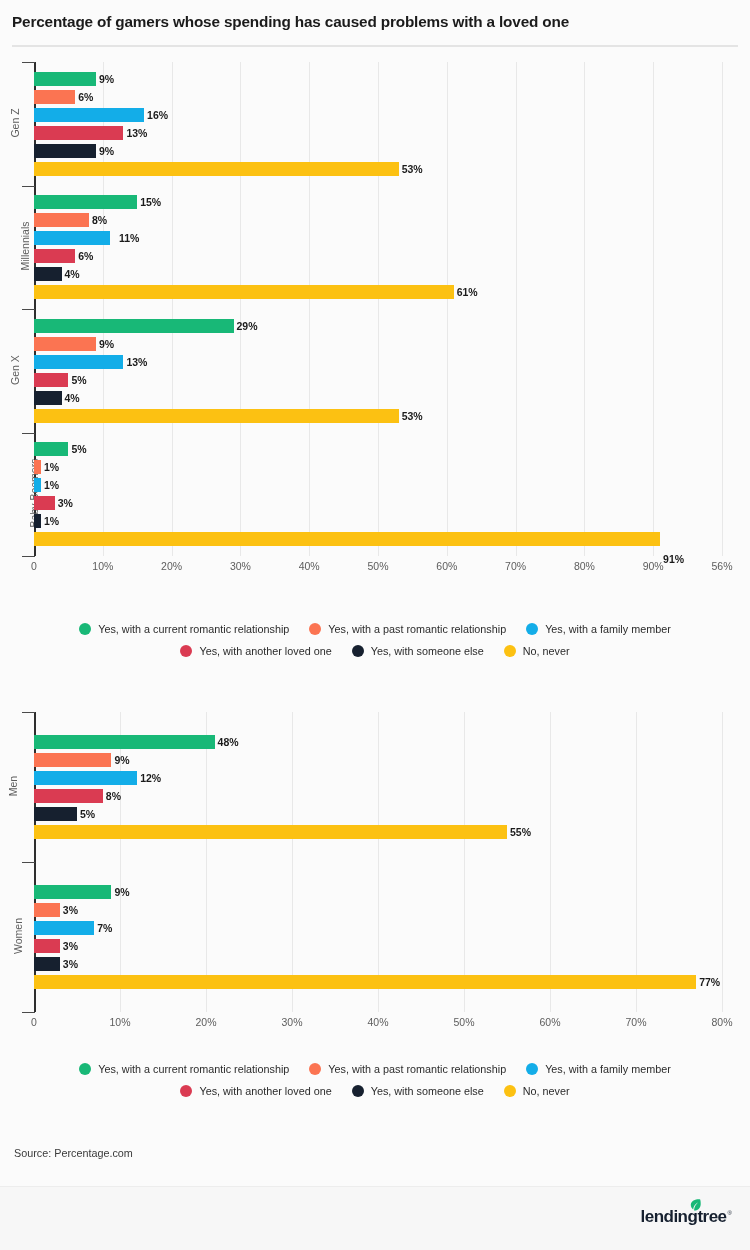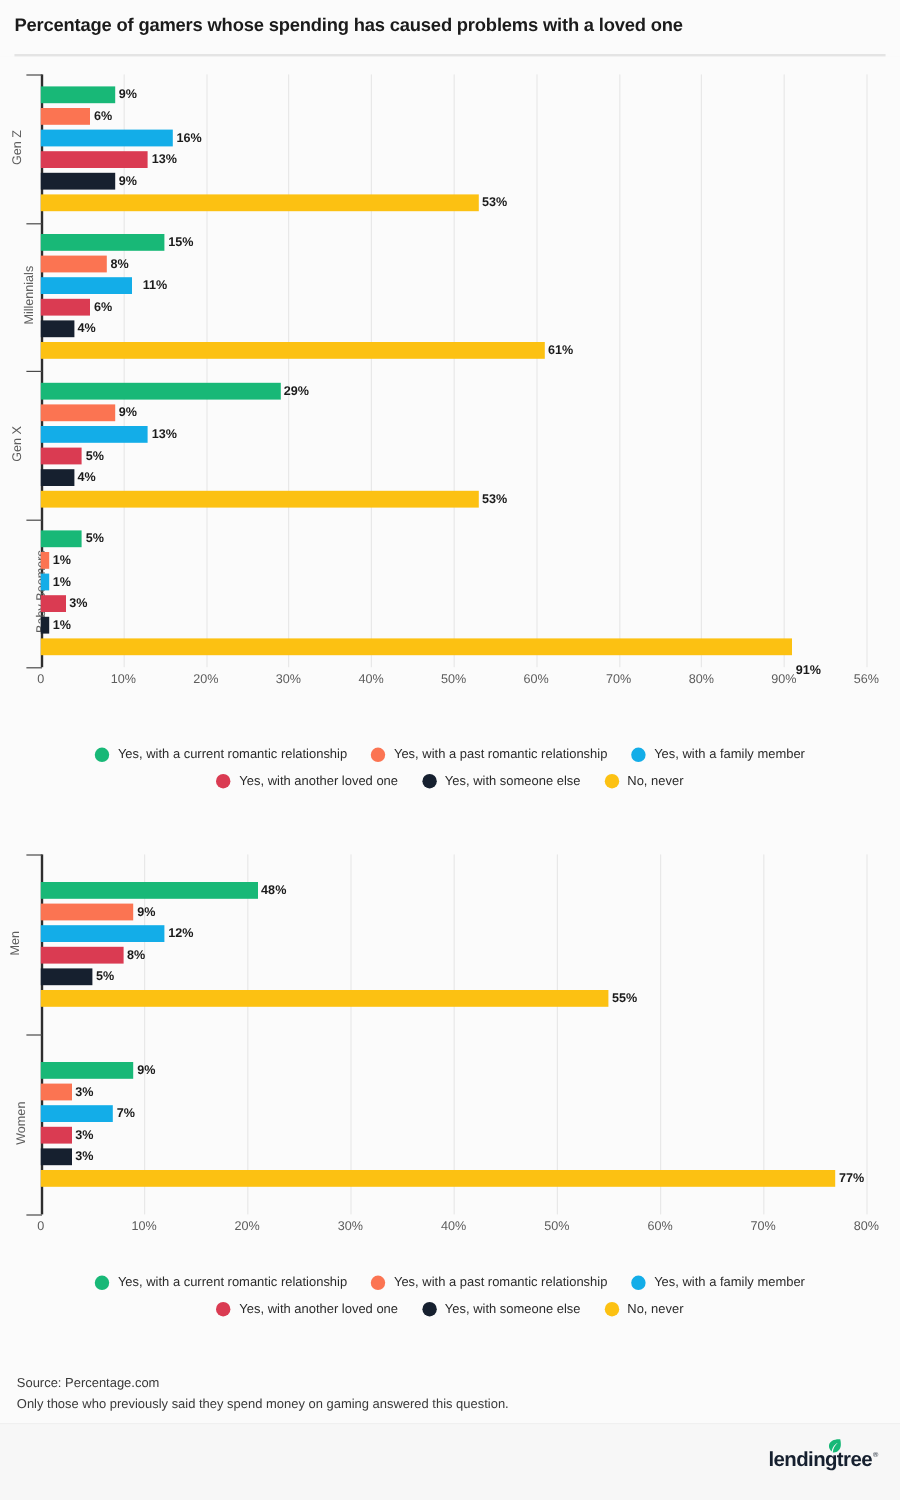--- a/index.html
+++ b/index.html
@@ -402,21 +402,20 @@
         </div>
         <div class="legend-item">
           <div class="legend-swatch" style="background: rgb(252, 193, 18);"></div>
           <div class="legend-text">No, never</div>
         </div>
       </div>
     </div>
 
   <div class="footer-notes">
     <div>Source: Percentage.com</div>
-    <div>Only those who previously said they spend money on gaming answered this question.</div>
   </div>
   <div class="footer-rule"></div>
   <div class="footer-bar"></div>
   <div class="brand">
     <svg class="brand-leaf" viewBox="0 0 11 12">
       <path d="M10.2 0.4 C6.0 0.0 1.2 1.6 0.8 5.6 C0.6 7.8 1.9 9.6 3.2 10.6 C3.2 8.0 5.0 4.8 8.2 3.2 C5.9 5.3 4.2 7.8 4.0 11.4 C7.6 11.9 10.6 9.0 10.7 5.2 C10.8 3.2 10.5 1.6 10.2 0.4 Z" fill="#18b877"></path>
     </svg>
     <span class="brand-text">lendingtree</span>
     <span class="brand-tm">®</span>
   </div>

